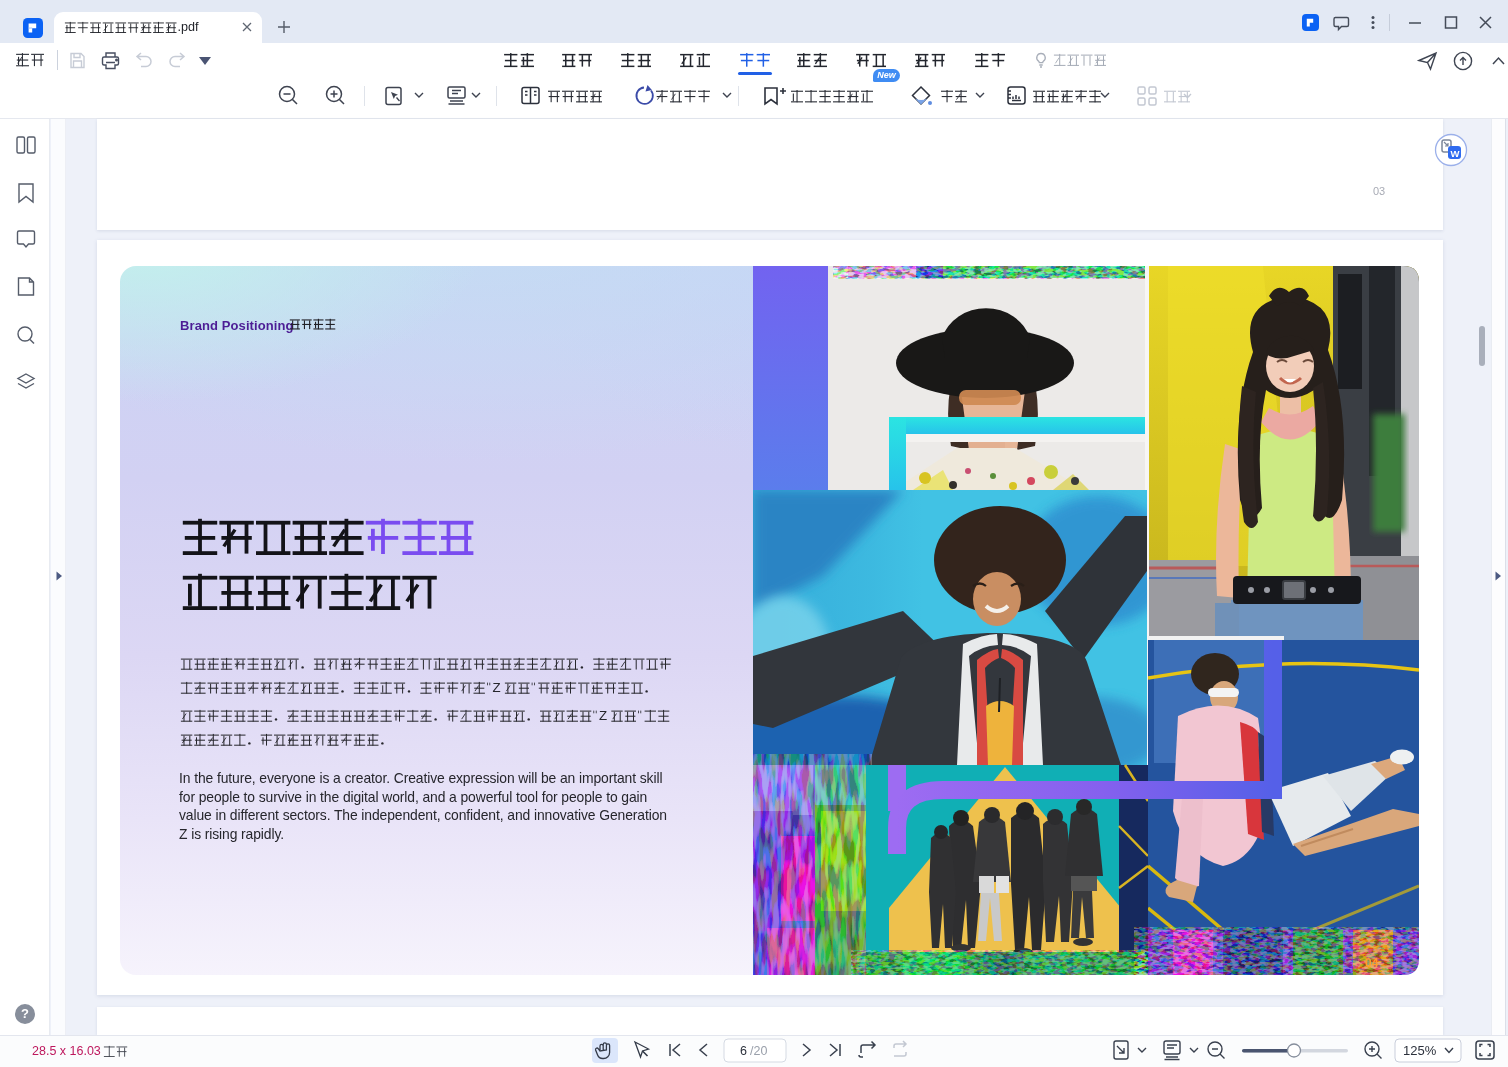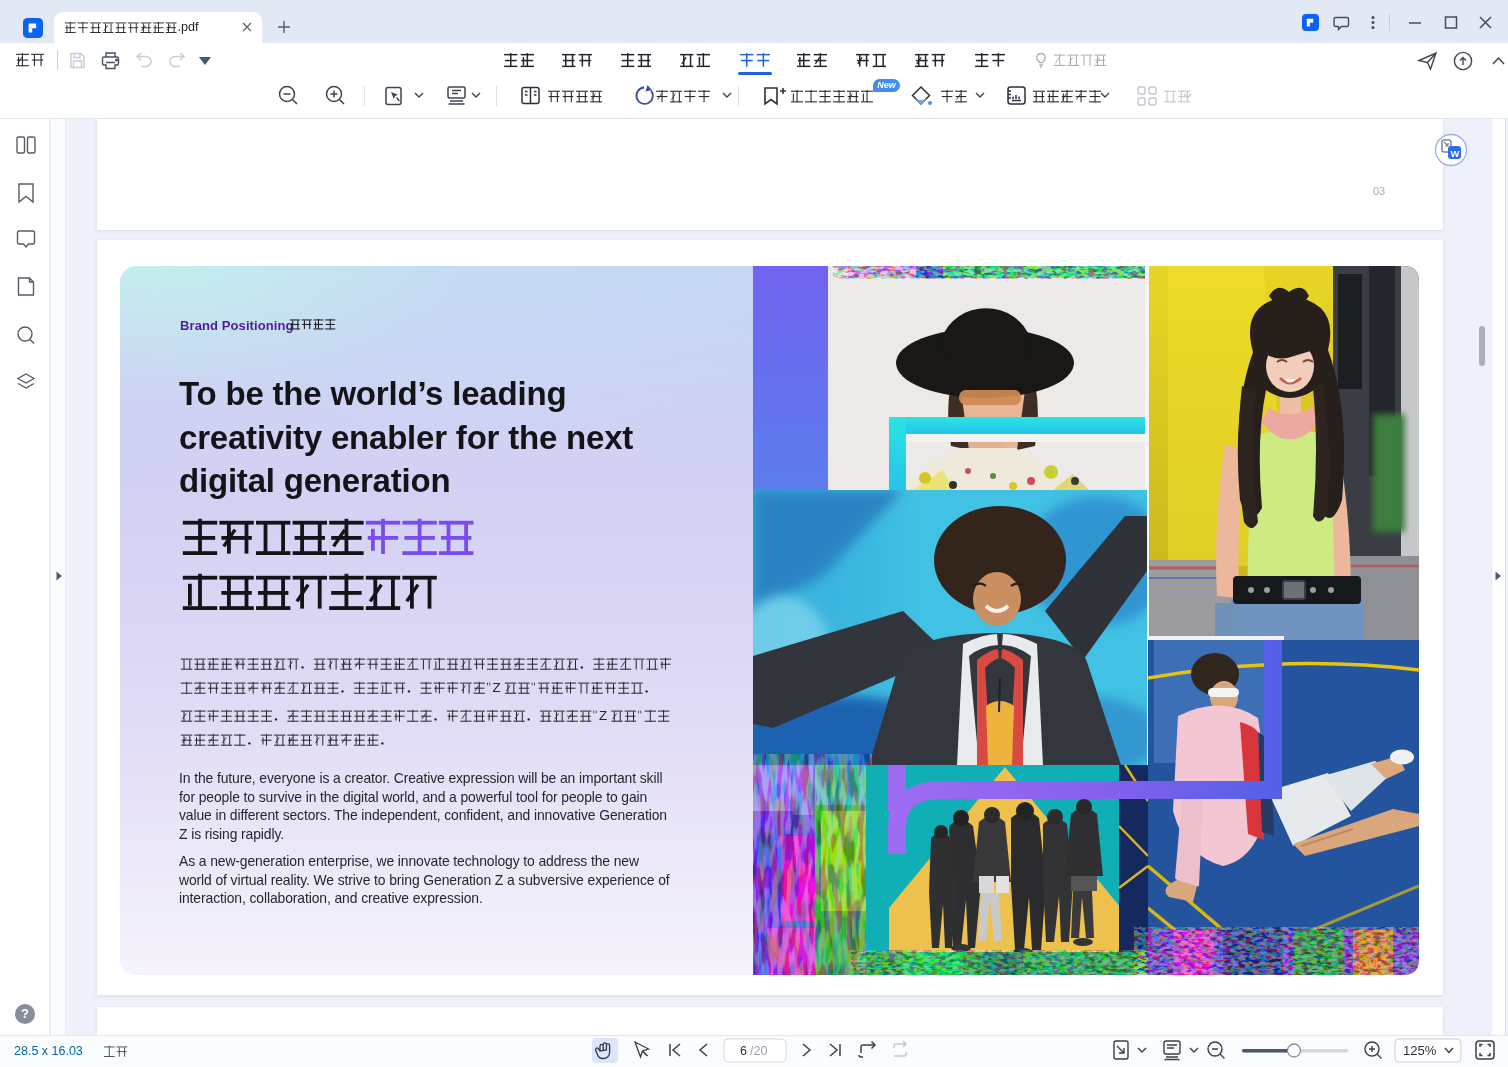--- a/index.html
+++ b/index.html
@@ -407,21 +407,21 @@
       <rect x="1.0" y="1.7" width="12.0" height="1.1" fill="#c3c8d2"></rect>
       <rect x="1.0" y="12.3" width="12.0" height="1.1" fill="#c3c8d2"></rect>
       <rect x="3.6" y="2.8" width="1.1" height="10.4" fill="#c3c8d2"></rect>
       <rect x="9.8" y="2.8" width="1.1" height="10.4" fill="#c3c8d2"></rect>
       <rect x="15.0" y="1.7" width="12.0" height="1.1" fill="#c3c8d2"></rect>
       <rect x="15.7" y="7.0" width="10.6" height="1.1" fill="#c3c8d2"></rect>
       <rect x="15.0" y="12.3" width="12.0" height="1.1" fill="#c3c8d2"></rect>
       <rect x="17.6" y="2.8" width="1.1" height="10.4" fill="#c3c8d2"></rect>
       <rect x="23.8" y="2.8" width="1.1" height="10.4" fill="#c3c8d2"></rect>
     </svg>
-    <div class="abs" style="left:873px;top:79px;width:27px;height:13px;background:#3f8cf3;border-radius:7px 7px 7px 2px;color:#fff;font-size:9px;font-style:italic;font-weight:bold;text-align:center;line-height:13px">New</div>
+    <div class="abs" style="left:873px;top:69px;width:27px;height:13px;background:#3f8cf3;border-radius:7px 7px 7px 2px;color:#fff;font-size:9px;font-style:italic;font-weight:bold;text-align:center;line-height:13px">New</div>
     <div class="abs" style="left:0;top:119px;width:50px;height:916px;background:#fff;border-right:1px solid #e8ebf1"></div>
     <div class="abs" style="left:51px;top:119px;width:15px;height:916px;background:#fbfcfe;border-right:1px solid #edeff5"></div>
     <svg class="abs" style="left:15px;top:135px" width="22" height="270" viewBox="0 0 22 270">
 <g stroke="#555c6a" stroke-width="1.4" fill="none">
 <rect x="2" y="2" width="7.5" height="16" rx="1.5"></rect>
         <rect x="12.5" y="2" width="7.5" height="16" rx="1.5"></rect>
 <path d="M4 49 h14 v18 l-7 -5.5 -7 5.5 z"></path>
 <path d="M4 97 h14 a1.5 1.5 0 0 1 1.5 1.5 v10 a1.5 1.5 0 0 1 -1.5 1.5 h-4.5 l-2.5 3 -2.5 -3 h-4.5 a1.5 1.5 0 0 1 -1.5 -1.5 v-10 a1.5 1.5 0 0 1 1.5 -1.5 z" transform="translate(0,-1)"></path>
 <path d="M3.5 143 h11 l4 4 v13 h-15 z M14.5 143 v4 h4"></path>
 <circle cx="10" cy="199" r="7"></circle>
@@ -457,21 +457,20 @@
       <rect x="24.4" y="1.4" width="10.1" height="1.1" fill="#222228"></rect>
       <rect x="25.0" y="5.9" width="9.0" height="1.1" fill="#222228"></rect>
       <rect x="24.4" y="10.4" width="10.1" height="1.1" fill="#222228"></rect>
       <rect x="28.9" y="0.8" width="1.1" height="10.4" fill="#222228"></rect>
       <rect x="26.0" y="3.8" width="1.1" height="6.5" fill="#222228"></rect>
       <rect x="36.2" y="1.4" width="10.1" height="1.1" fill="#222228"></rect>
       <rect x="36.8" y="5.9" width="9.0" height="1.1" fill="#222228"></rect>
       <rect x="36.2" y="10.4" width="10.1" height="1.1" fill="#222228"></rect>
       <rect x="40.7" y="0.8" width="1.1" height="10.4" fill="#222228"></rect>
     </svg>
-    <div class="abs" style="left:179px;top:372px;width:520px;font-family:'Liberation Sans',sans-serif;font-weight:bold;font-size:33px;line-height:43.5px;letter-spacing:-0.2px;color:#131318">To be the world’s leading<br>creativity enabler for the next<br>digital generation</div>
     <svg class="abs" style="left:180px;top:516px" width="480" height="52" viewBox="0 0 480 52">
       <rect x="2.8" y="4.8" width="34.4" height="3.8" fill="#131318"></rect>
       <rect x="4.8" y="20.0" width="30.4" height="3.8" fill="#131318"></rect>
       <rect x="2.8" y="35.2" width="34.4" height="3.8" fill="#131318"></rect>
       <rect x="18.1" y="2.8" width="3.8" height="35.2" fill="#131318"></rect>
       <rect x="39.4" y="4.8" width="34.4" height="3.8" fill="#131318"></rect>
       <rect x="41.4" y="20.0" width="30.4" height="3.8" fill="#131318"></rect>
       <rect x="47.0" y="8.0" width="3.8" height="29.6" fill="#131318"></rect>
       <rect x="64.6" y="8.0" width="3.8" height="29.6" fill="#131318"></rect>
       <line x1="43.8" y1="30.4" x2="55.0" y2="13.6" stroke="#131318" stroke-width="3.4"></line>
@@ -1059,21 +1058,20 @@
       <rect x="179.1" y="0.9" width="1.0" height="11.7" fill="#26262c"></rect>
       <rect x="175.6" y="4.3" width="1.0" height="7.3" fill="#26262c"></rect>
       <rect x="187.1" y="1.6" width="11.4" height="1.0" fill="#26262c"></rect>
       <rect x="187.8" y="6.7" width="10.1" height="1.0" fill="#26262c"></rect>
       <rect x="187.1" y="11.7" width="11.4" height="1.0" fill="#26262c"></rect>
       <rect x="192.4" y="0.9" width="1.0" height="11.7" fill="#26262c"></rect>
       <rect x="188.9" y="4.3" width="1.0" height="7.3" fill="#26262c"></rect>
       <circle cx="202.4" cy="10.4" r="1.2" fill="#26262c"></circle>
     </svg>
     <div class="abs" style="left:179px;top:769px;white-space:nowrap;font-size:13.9px;letter-spacing:-0.1px;line-height:18.6px;color:#26262c">In the future, everyone is a creator. Creative expression will be an important skill<br>for people to survive in the digital world, and a powerful tool for people to gain<br>value in different sectors. The independent, confident, and innovative Generation<br>Z is rising rapidly.</div>
-    <div class="abs" style="left:179px;top:852px;white-space:nowrap;font-size:13.9px;letter-spacing:-0.1px;line-height:18.6px;color:#26262c">As a new-generation enterprise, we innovate technology to address the new<br>world of virtual reality. We strive to bring Generation Z a subversive experience of<br>interaction, collaboration, and creative expression.</div>
     <svg class="abs" style="left:753px;top:266px" width="666" height="709" viewBox="0 0 666 709">
 <defs>
 <clipPath id="cc">
           <path d="M0 0 H650 Q666 0 666 16 V693 Q666 709 650 709 H0 Z"></path>
         </clipPath>
 <linearGradient id="pbar" x1="0" y1="0" x2="0" y2="1">
  <stop offset="0" stop-color="#7263f0"></stop>
           <stop offset="1" stop-color="#5b7dec"></stop>
 </linearGradient>
 <linearGradient id="cyg" x1="0" y1="0" x2="0" y2="1">
@@ -1319,21 +1317,21 @@
     </svg>
     <div class="abs" style="left:1479px;top:326px;width:6px;height:40px;background:#a9afbb;border-radius:3px"></div>
     <svg class="abs" style="left:1434px;top:133px" width="34" height="34" viewBox="0 0 34 34">
 <circle cx="17" cy="17" r="15.5" fill="#fff" stroke="#9bb0ea" stroke-width="1.3"></circle>
 <rect x="8" y="7" width="9" height="12" rx="2" fill="none" stroke="#7c8699" stroke-width="1.5"></rect>
 <path d="M10 9 l4 4 m0 -3 v3 h-3" stroke="#7c8699" stroke-width="1.2" fill="none"></path>
 <rect x="14" y="13" width="13" height="13" rx="3" fill="#2f6bf0"></rect>
 <text x="16.5" y="23.5" font-family="Liberation Sans,sans-serif" font-size="9.5" font-weight="bold" fill="#fff">W</text>
 </svg>
     <div class="abs" style="left:0;top:1035px;width:1508px;height:32px;background:#fbfcfd;border-top:1px solid #e3e6ee"></div>
-    <div class="abs" style="left:14px;top:1044px;font-size:12.5px;color:#0369a1">28.5 x 16.03 </div>
+    <div class="abs" style="left:32px;top:1044px;font-size:12.5px;color:#be185d">28.5 x 16.03 </div>
     <svg style="position:absolute;left:103px;top:1045px;" width="27" height="15" viewBox="0 0 27 15">
       <rect x="0.9" y="1.5" width="10.8" height="0.9" fill="#3f434c"></rect>
       <rect x="0.9" y="11.0" width="10.8" height="0.9" fill="#3f434c"></rect>
       <rect x="5.8" y="0.9" width="0.9" height="11.0" fill="#3f434c"></rect>
       <rect x="13.4" y="1.5" width="10.8" height="0.9" fill="#3f434c"></rect>
       <rect x="14.0" y="6.2" width="9.5" height="0.9" fill="#3f434c"></rect>
       <rect x="15.8" y="2.5" width="0.9" height="9.2" fill="#3f434c"></rect>
       <rect x="21.2" y="2.5" width="0.9" height="9.2" fill="#3f434c"></rect>
     </svg>
     <svg class="abs" style="left:590px;top:1038px" width="330" height="26" viewBox="0 0 330 26">

